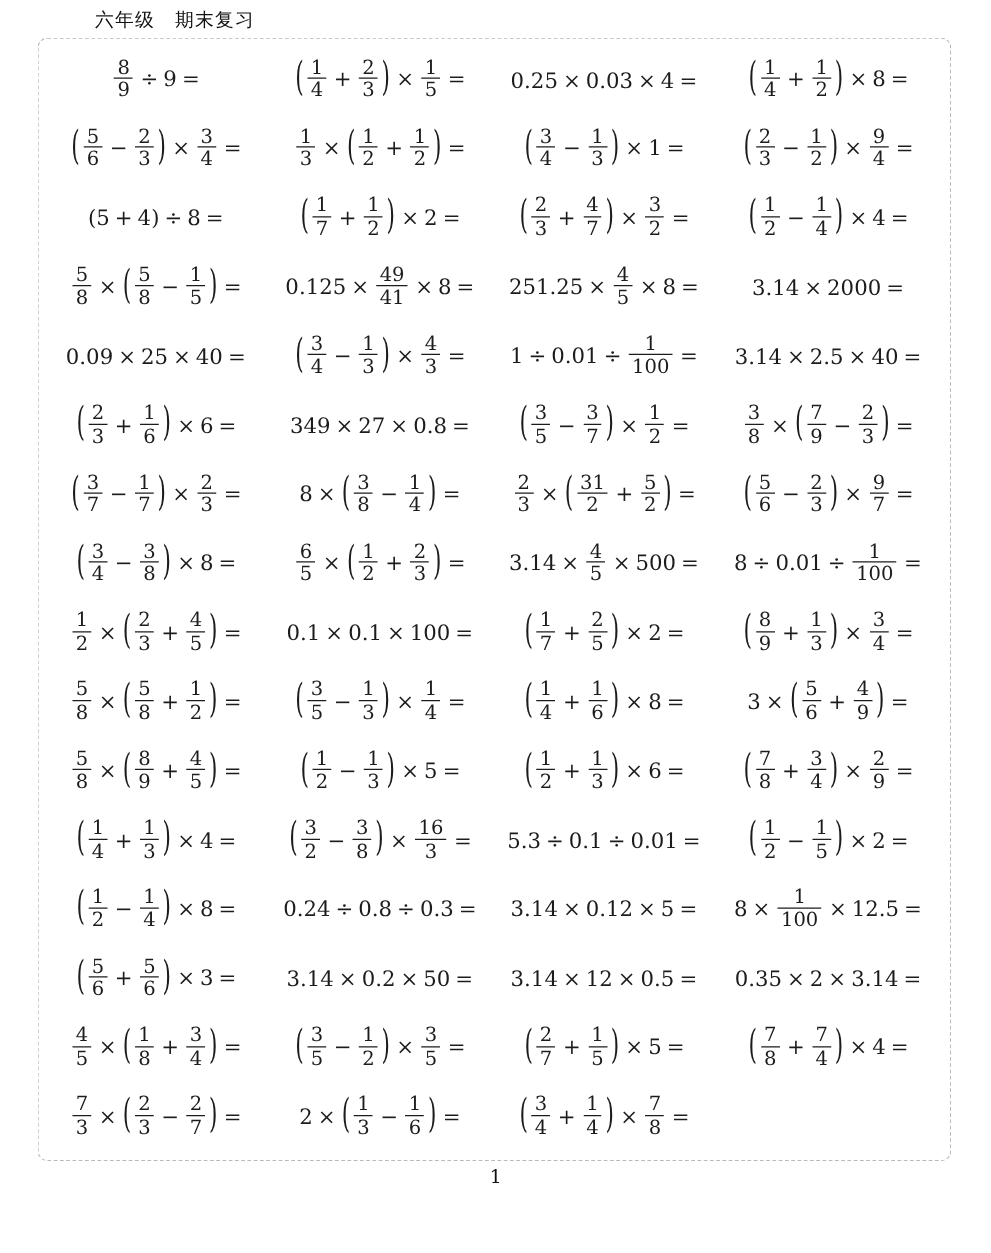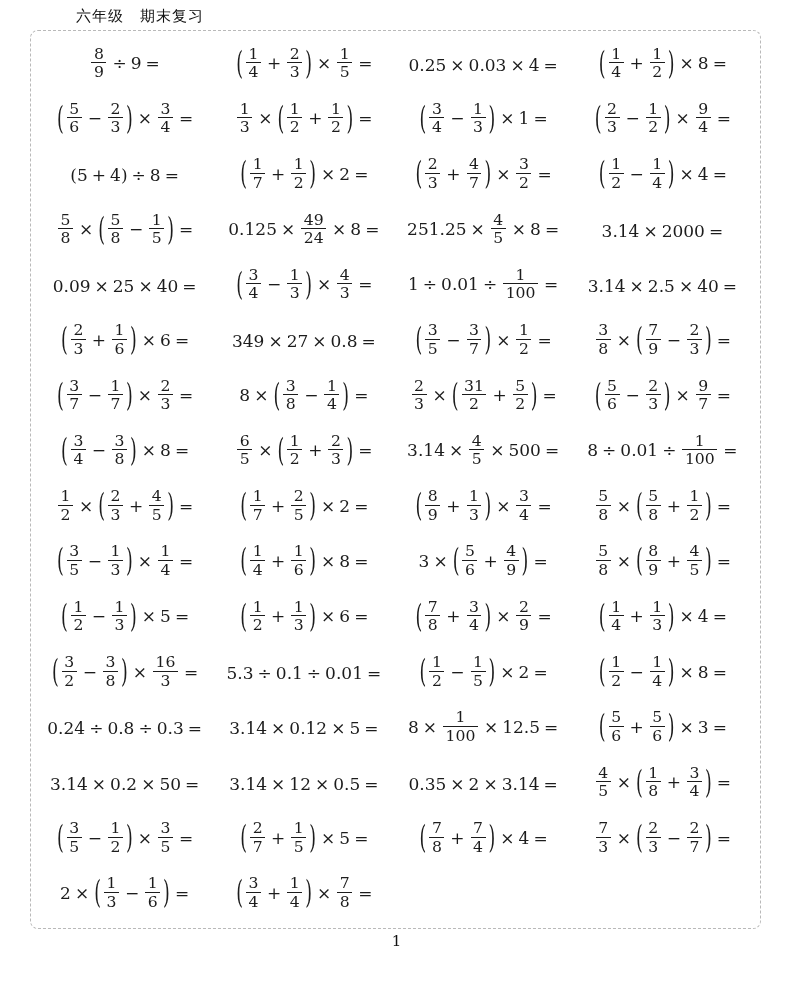--- a/index.html
+++ b/index.html
@@ -97,21 +97,21 @@
       <div class="cell">
         <span class="expr"><span class="paren tall">(</span><span class="frac"><span class="fnum">2</span><span class="fden">3</span></span><span class="op">+</span><span class="frac"><span class="fnum">4</span><span class="fden">7</span></span><span class="paren tall">)</span><span class="op">×</span><span class="frac"><span class="fnum">3</span><span class="fden">2</span></span><span class="op">=</span></span>
       </div>
       <div class="cell">
         <span class="expr"><span class="paren tall">(</span><span class="frac"><span class="fnum">1</span><span class="fden">2</span></span><span class="op">−</span><span class="frac"><span class="fnum">1</span><span class="fden">4</span></span><span class="paren tall">)</span><span class="op">×</span><span class="numtok">4</span><span class="op">=</span></span>
       </div>
       <div class="cell">
         <span class="expr"><span class="frac"><span class="fnum">5</span><span class="fden">8</span></span><span class="op">×</span><span class="paren tall">(</span><span class="frac"><span class="fnum">5</span><span class="fden">8</span></span><span class="op">−</span><span class="frac"><span class="fnum">1</span><span class="fden">5</span></span><span class="paren tall">)</span><span class="op">=</span></span>
       </div>
       <div class="cell">
-        <span class="expr"><span class="numtok">0.125</span><span class="op">×</span><span class="frac"><span class="fnum">49</span><span class="fden">24</span></span><span class="op">×</span><span class="numtok">8</span><span class="op">=</span></span>
+        <span class="expr"><span class="numtok">0.125</span><span class="op">×</span><span class="frac"><span class="fnum">49</span><span class="fden">41</span></span><span class="op">×</span><span class="numtok">8</span><span class="op">=</span></span>
       </div>
       <div class="cell">
         <span class="expr"><span class="numtok">251.25</span><span class="op">×</span><span class="frac"><span class="fnum">4</span><span class="fden">5</span></span><span class="op">×</span><span class="numtok">8</span><span class="op">=</span></span>
       </div>
       <div class="cell">
         <span class="expr"><span class="numtok">3.14</span><span class="op">×</span><span class="numtok">2000</span><span class="op">=</span></span>
       </div>
       <div class="cell">
         <span class="expr"><span class="numtok">0.09</span><span class="op">×</span><span class="numtok">25</span><span class="op">×</span><span class="numtok">40</span><span class="op">=</span></span>
       </div>
@@ -155,20 +155,23 @@
         <span class="expr"><span class="frac"><span class="fnum">6</span><span class="fden">5</span></span><span class="op">×</span><span class="paren tall">(</span><span class="frac"><span class="fnum">1</span><span class="fden">2</span></span><span class="op">+</span><span class="frac"><span class="fnum">2</span><span class="fden">3</span></span><span class="paren tall">)</span><span class="op">=</span></span>
       </div>
       <div class="cell">
         <span class="expr"><span class="numtok">3.14</span><span class="op">×</span><span class="frac"><span class="fnum">4</span><span class="fden">5</span></span><span class="op">×</span><span class="numtok">500</span><span class="op">=</span></span>
       </div>
       <div class="cell">
         <span class="expr"><span class="numtok">8</span><span class="op">÷</span><span class="numtok">0.01</span><span class="op">÷</span><span class="frac"><span class="fnum">1</span><span class="fden">100</span></span><span class="op">=</span></span>
       </div>
       <div class="cell">
         <span class="expr"><span class="frac"><span class="fnum">1</span><span class="fden">2</span></span><span class="op">×</span><span class="paren tall">(</span><span class="frac"><span class="fnum">2</span><span class="fden">3</span></span><span class="op">+</span><span class="frac"><span class="fnum">4</span><span class="fden">5</span></span><span class="paren tall">)</span><span class="op">=</span></span>
+      </div>
+      <div class="cell">
+        <span class="expr"><span class="numtok">0.1</span><span class="op">×</span><span class="numtok">0.1</span><span class="op">×</span><span class="numtok">100</span><span class="op">=</span></span>
       </div>
       <div class="cell">
         <span class="expr"><span class="paren tall">(</span><span class="frac"><span class="fnum">1</span><span class="fden">7</span></span><span class="op">+</span><span class="frac"><span class="fnum">2</span><span class="fden">5</span></span><span class="paren tall">)</span><span class="op">×</span><span class="numtok">2</span><span class="op">=</span></span>
       </div>
       <div class="cell">
         <span class="expr"><span class="paren tall">(</span><span class="frac"><span class="fnum">8</span><span class="fden">9</span></span><span class="op">+</span><span class="frac"><span class="fnum">1</span><span class="fden">3</span></span><span class="paren tall">)</span><span class="op">×</span><span class="frac"><span class="fnum">3</span><span class="fden">4</span></span><span class="op">=</span></span>
       </div>
       <div class="cell">
         <span class="expr"><span class="frac"><span class="fnum">5</span><span class="fden">8</span></span><span class="op">×</span><span class="paren tall">(</span><span class="frac"><span class="fnum">5</span><span class="fden">8</span></span><span class="op">+</span><span class="frac"><span class="fnum">1</span><span class="fden">2</span></span><span class="paren tall">)</span><span class="op">=</span></span>
       </div>

